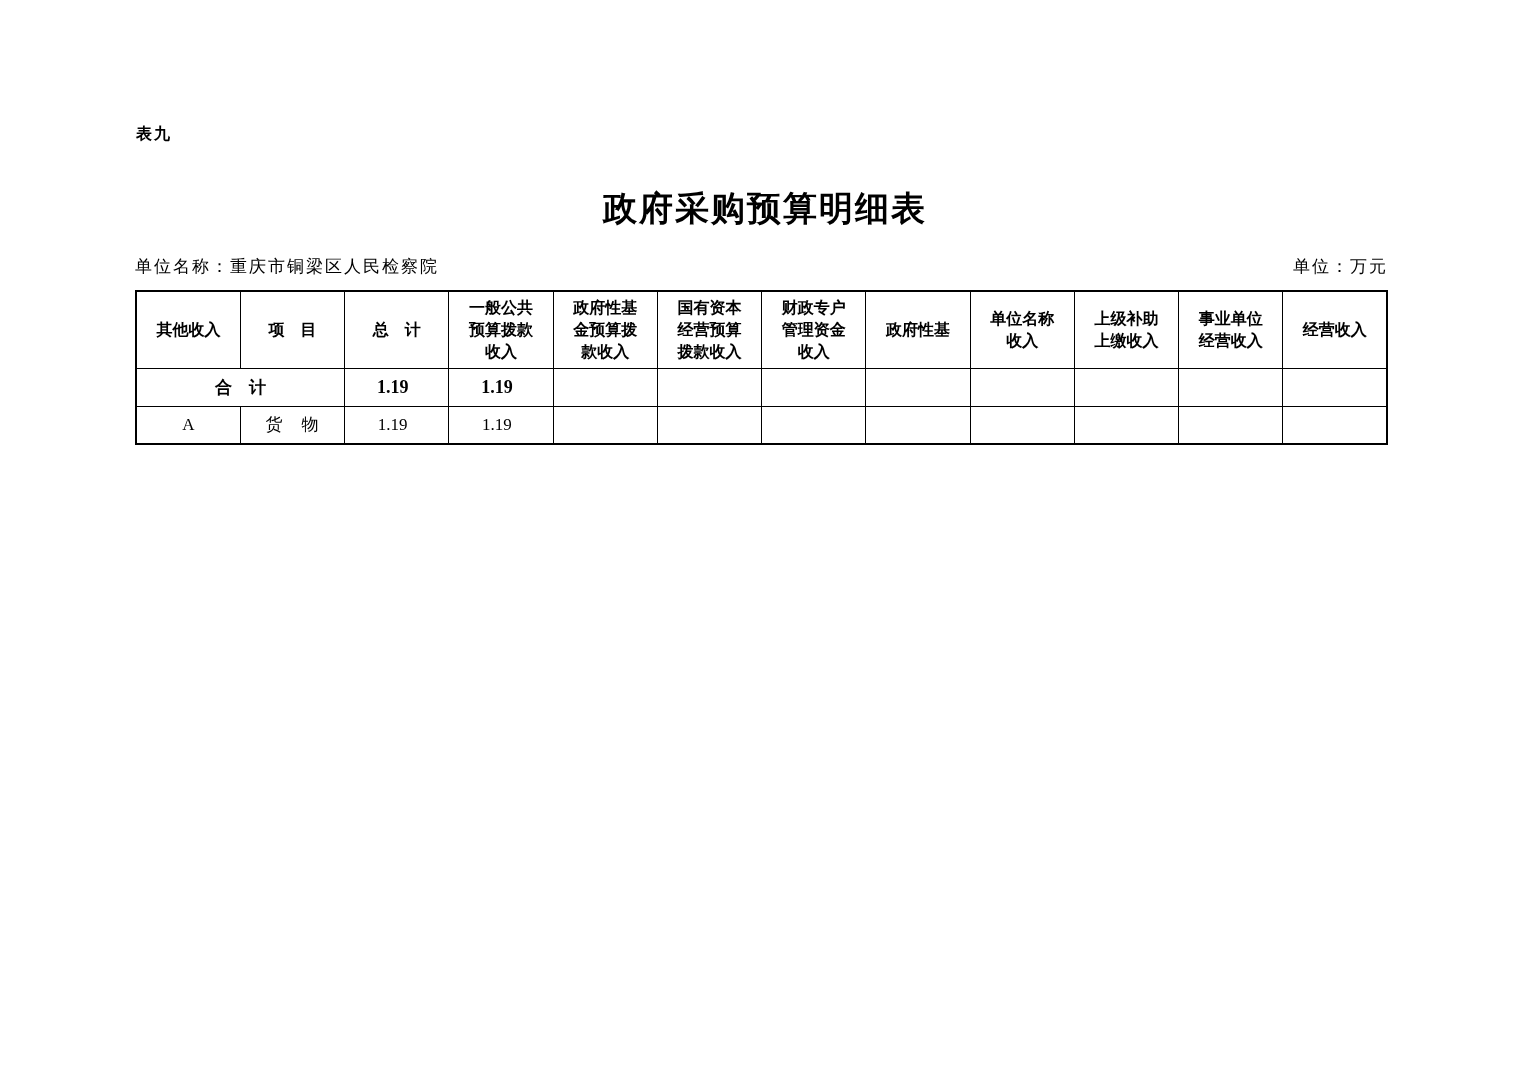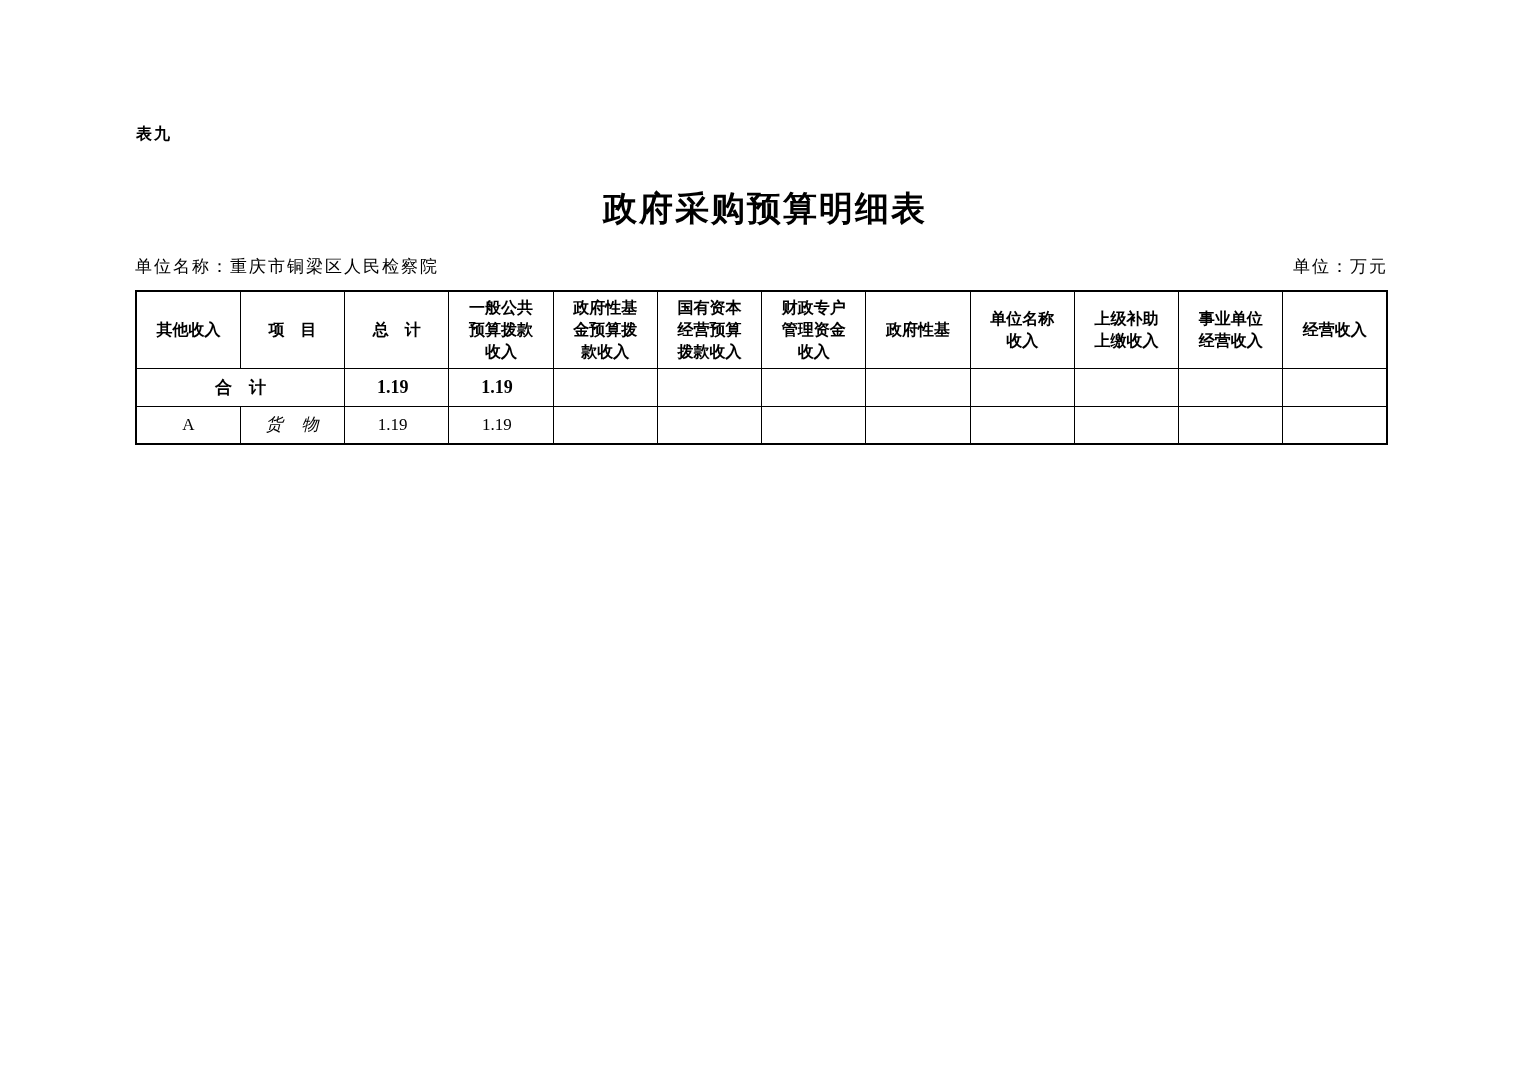--- a/index.html
+++ b/index.html
@@ -74,21 +74,21 @@
     text-align: center;
   }
   td.num {
     text-align: right;
     padding-right: 8px;
     font-family: "Liberation Serif", serif;
     margin-left: 48px;
   }
   tr.total-row td.num { font-weight: bold; font-size: 18px; }
   td.code-cell { font-family: "Liberation Serif", serif; font-size: 17px; }
-  td.item-cell { font-style: italic; font-size: 17px; letter-spacing: 1px; }
+  td.item-cell { font-size: 17px; letter-spacing: 1px; }
 </style>
 </head>
 <body>
 
 <div class="sheet-label">表九</div>
 
 <div class="doc-title">政府采购预算明细表</div>
 
 <div class="info-row">
   <span>单位名称：重庆市铜梁区人民检察院</span>

